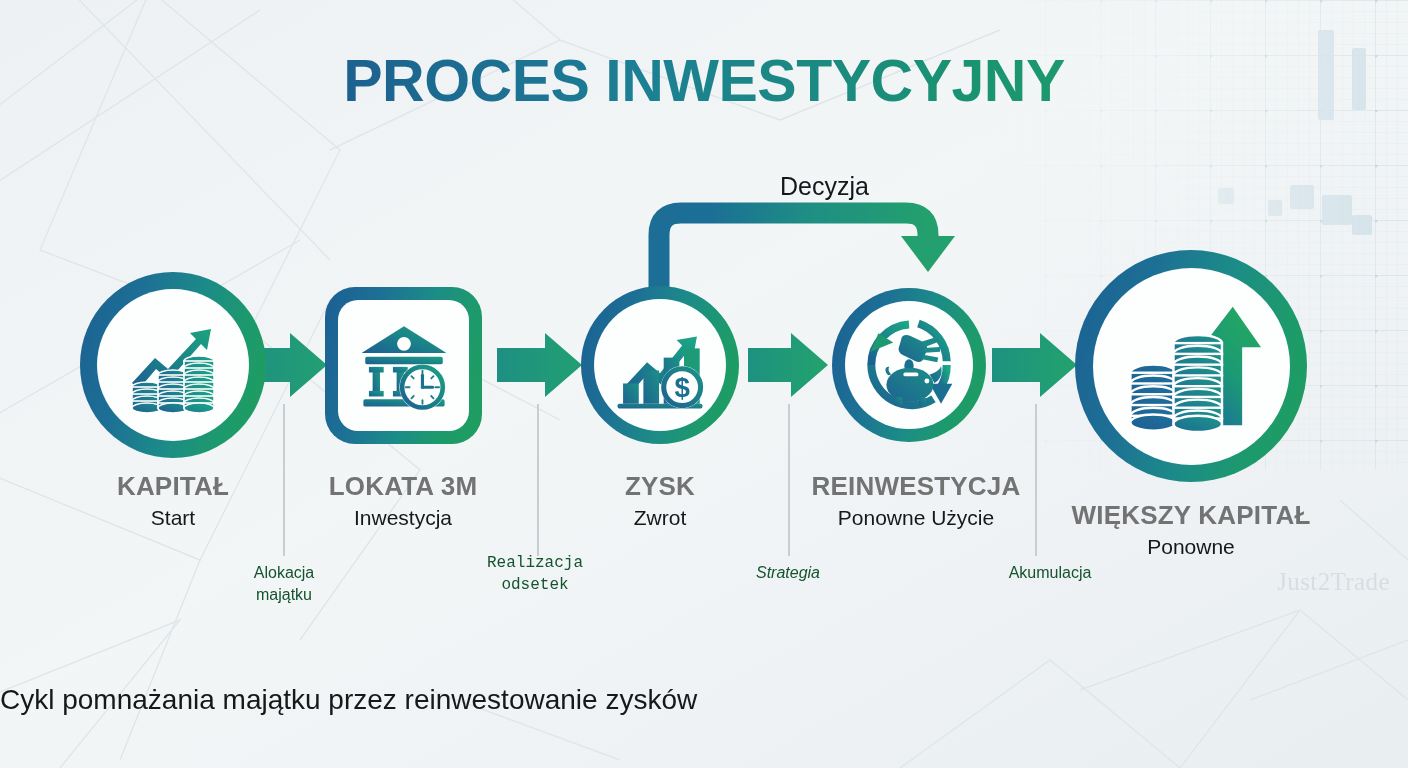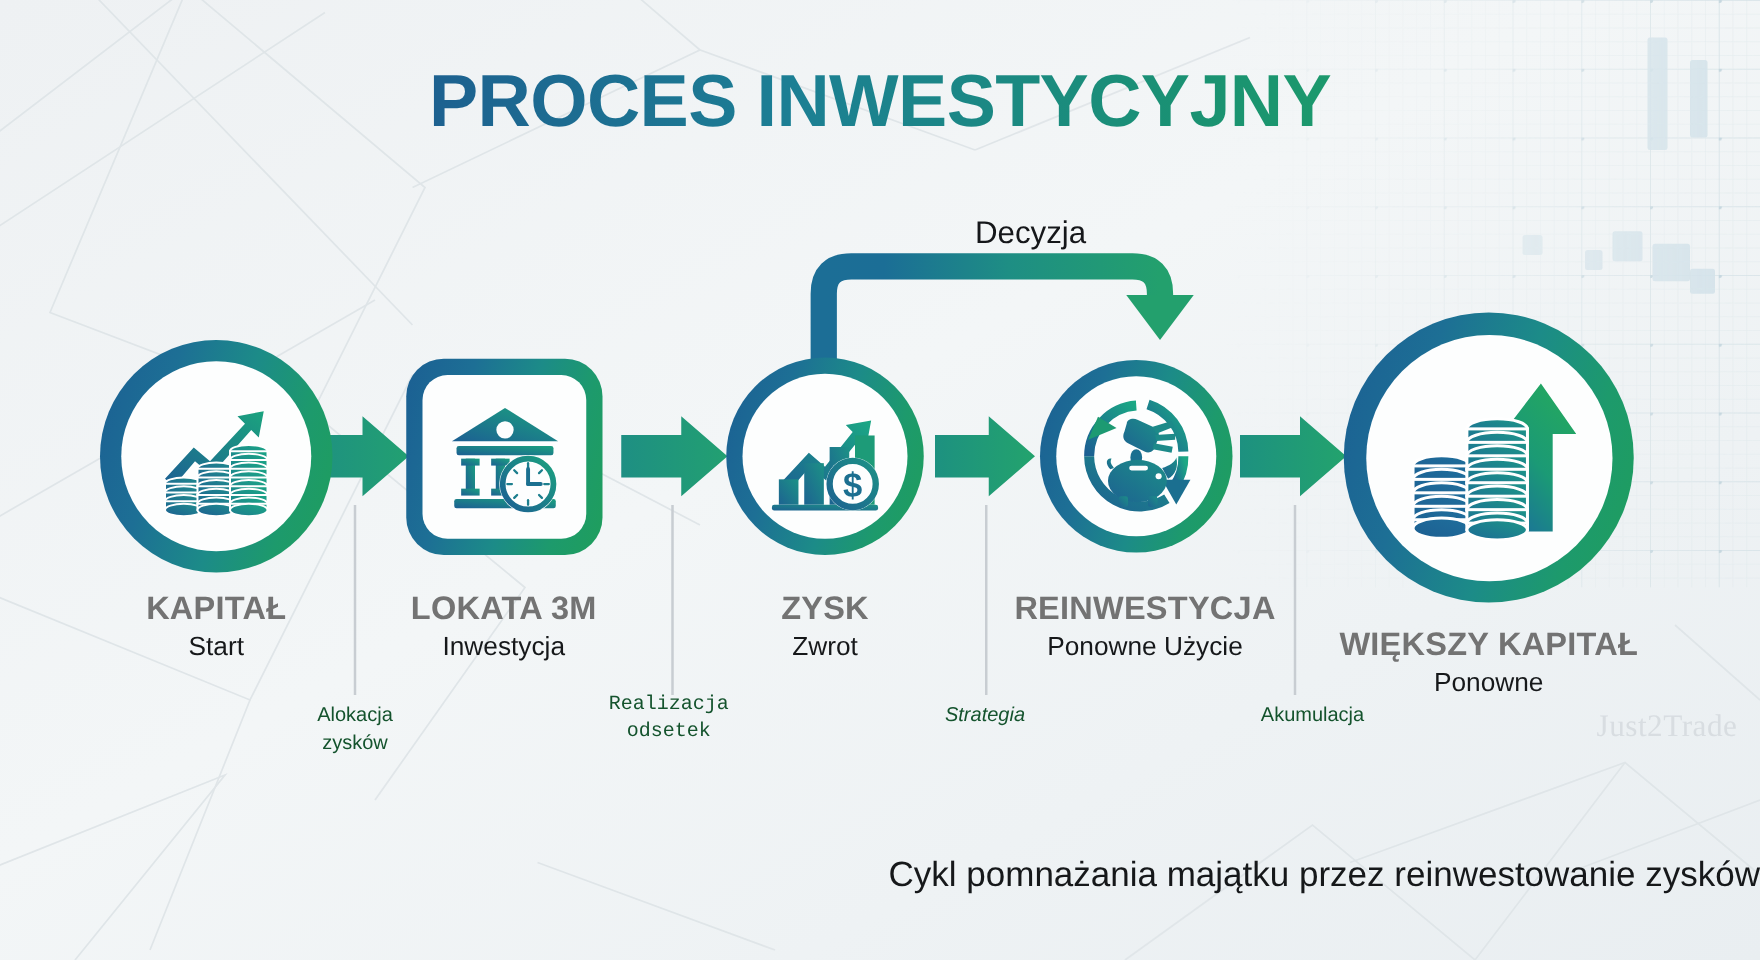--- a/index.html
+++ b/index.html
@@ -65,21 +65,21 @@
 
   .divider { position:absolute; width:2px; background:#c8cdd2; }
 
   
   #decyzja-label {
     position:absolute; font-size:25px; color:#15171a; white-space:nowrap;
   }
 
   
   #caption {
-    position:absolute; left:0; top:684px; width:1408px; text-align:right;
+    position:absolute; left:0; top:684px; width:1408px; text-align:left;
     font-size:28px; color:#16181a; white-space:nowrap;
   }
 
   
   #watermark {
     position:absolute; right:18px; bottom:8px;
     font-family:"Liberation Serif", serif;
     font-size:25px; color:#d8dde1; letter-spacing:0.4px;
   }
 </style>
@@ -469,21 +469,21 @@
   </div>
   <div class="node-label" style="left:1041px; top:501px;">
     <div class="node-title">WIĘKSZY KAPITAŁ</div>
     <div class="node-sub">Ponowne</div>
   </div>
 
   <div id="decyzja-label" style="left:780px; top:172px;">Decyzja</div>
 
   <div class="conn-caption" style="left:164px; top:562px;">
     <span>Alokacja</span>
-    <span>zysków</span>
+    <span>majątku</span>
   </div>
   <div class="conn-caption" style="left:415px; top:553px;font-family:Liberation Mono, monospace;">
     <span>Realizacja</span>
     <span>odsetek</span>
   </div>
   <div class="conn-caption" style="left:668px; top:562px;font-style:italic;">
     <span>Strategia</span>
   </div>
   <div class="conn-caption" style="left:930px; top:562px;">
     <span>Akumulacja</span>

